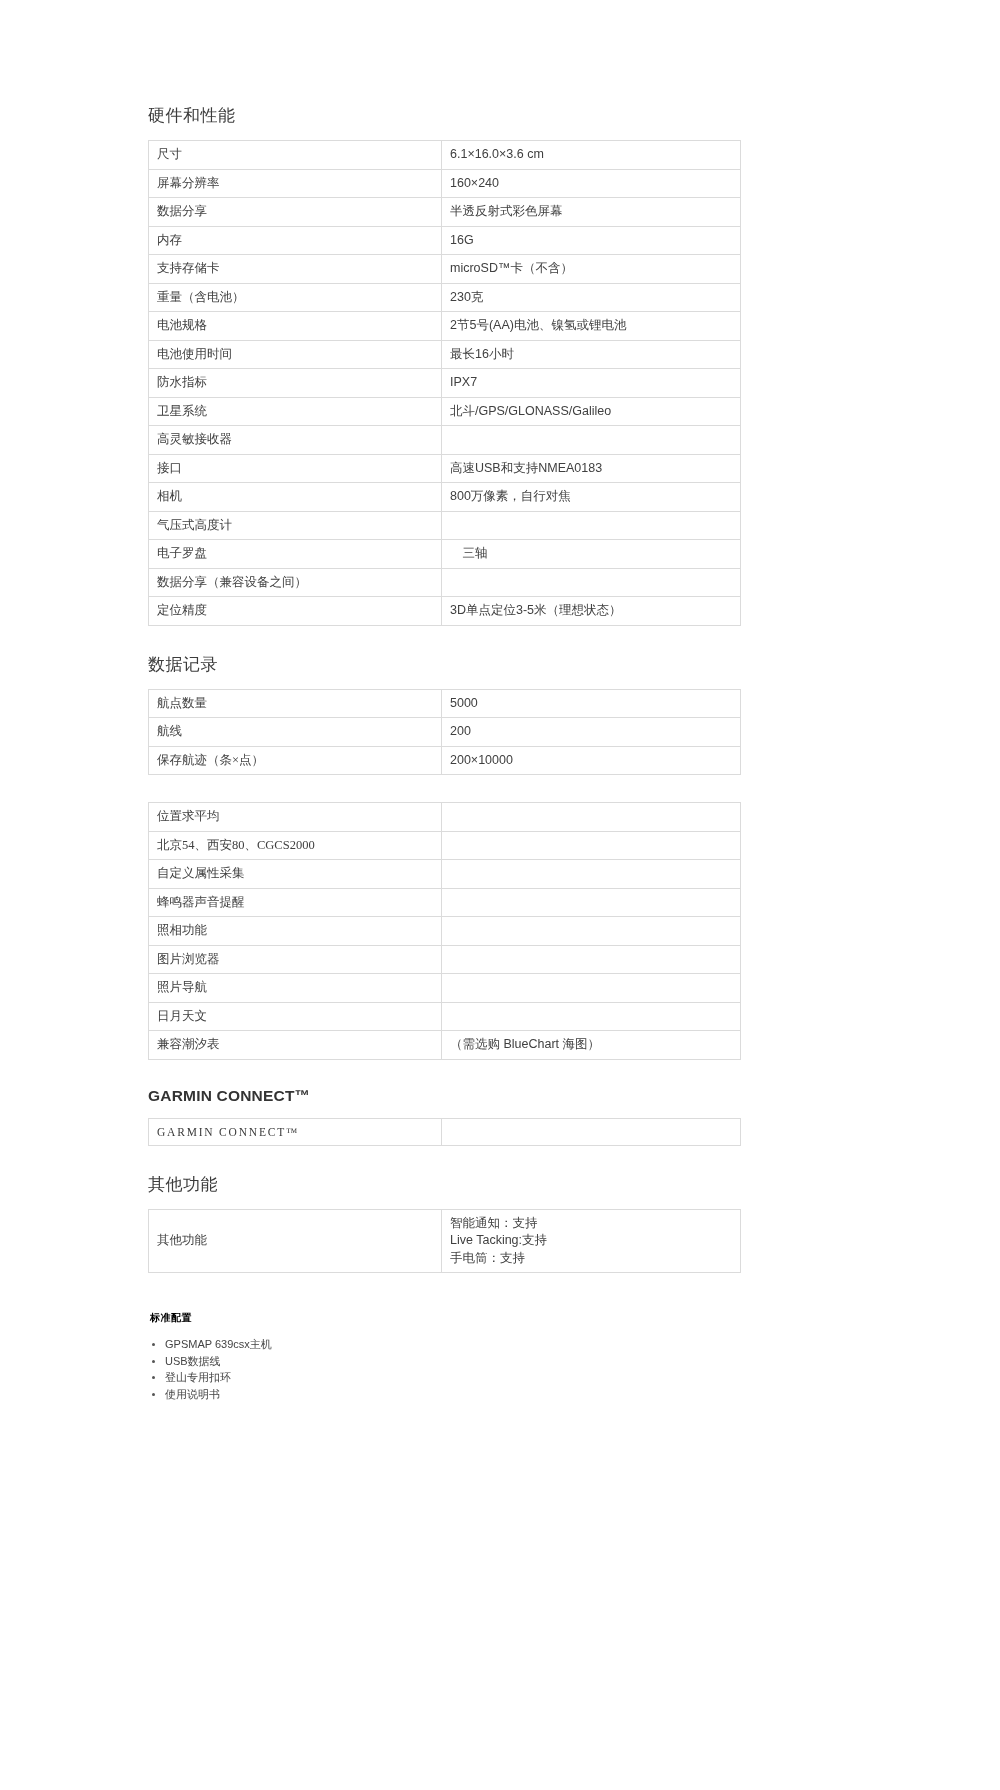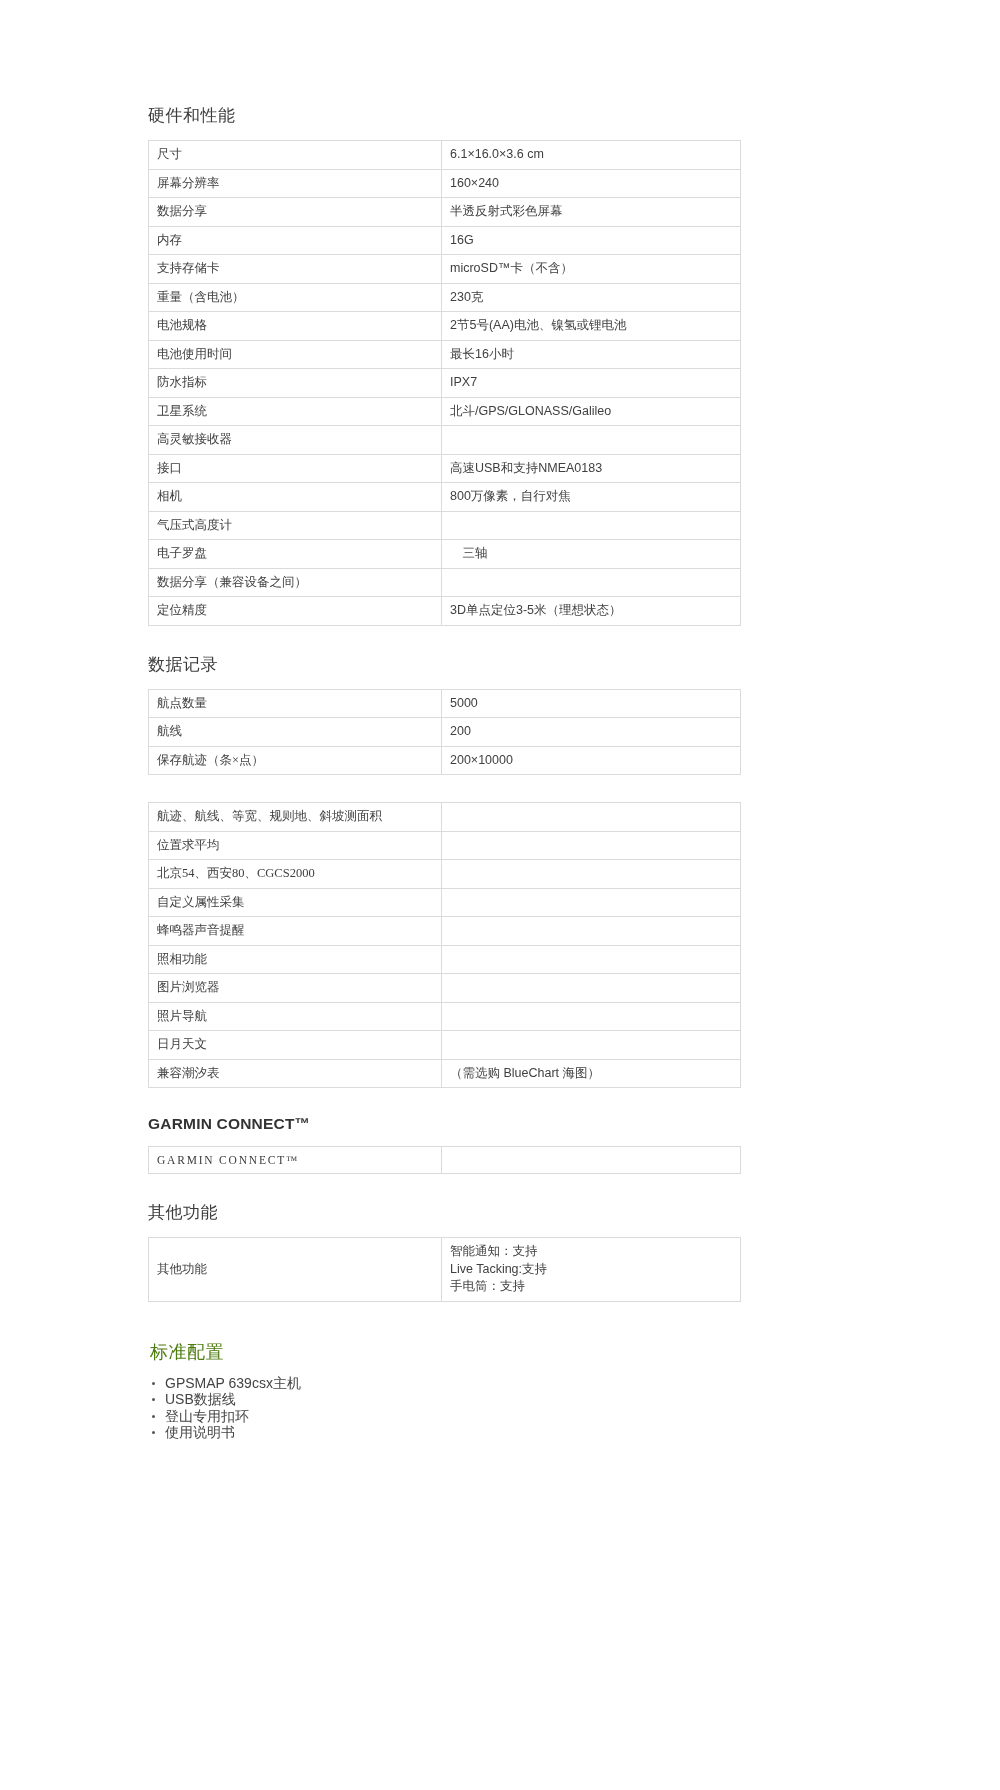--- a/index.html
+++ b/index.html
@@ -57,35 +57,35 @@
   table.spec-table td.value { width: 280px; }
   .spec-section.brand td.label {
     letter-spacing: 1.8px;
     font-size: 11.5px;
     color: #3a3a3a;
   }
   .accessories {
     margin-top: 38px;
   }
   .accessories h3 {
-    font-size: 18px;
-    font-weight: 400;
-    color: #4d7c0f;
+    font-size: 10px;
+    font-weight: 700;
+    color: #000000;
     letter-spacing: 0.5px;
     margin: 0 0 11px 2px;
   }
   .accessories ul {
     list-style: none;
     margin: 0;
     padding: 0 0 0 2px;
   }
   .accessories li {
     position: relative;
     padding-left: 15px;
-    font-size: 14px;
+    font-size: 11px;
     line-height: 16.5px;
     color: #444444;
   }
   .accessories li .dot {
     position: absolute;
     left: 2px;
     top: 7px;
     width: 3px;
     height: 3px;
     border-radius: 50%;
@@ -209,24 +209,20 @@
     <td class="value">200×10000</td>
   </tr>
 </tbody>
     </table>
   </section>
 
 
   <section class="spec-section">
     <table class="spec-table">
       <tbody>
-  <tr>
-    <td class="label">航迹、航线、等宽、规则地、斜坡测面积</td>
-    <td class="value"></td>
-  </tr>
 
   <tr>
     <td class="label">位置求平均</td>
     <td class="value"></td>
   </tr>
 
   <tr>
     <td class="label">北京54、西安80、CGCS2000</td>
     <td class="value"></td>
   </tr>

